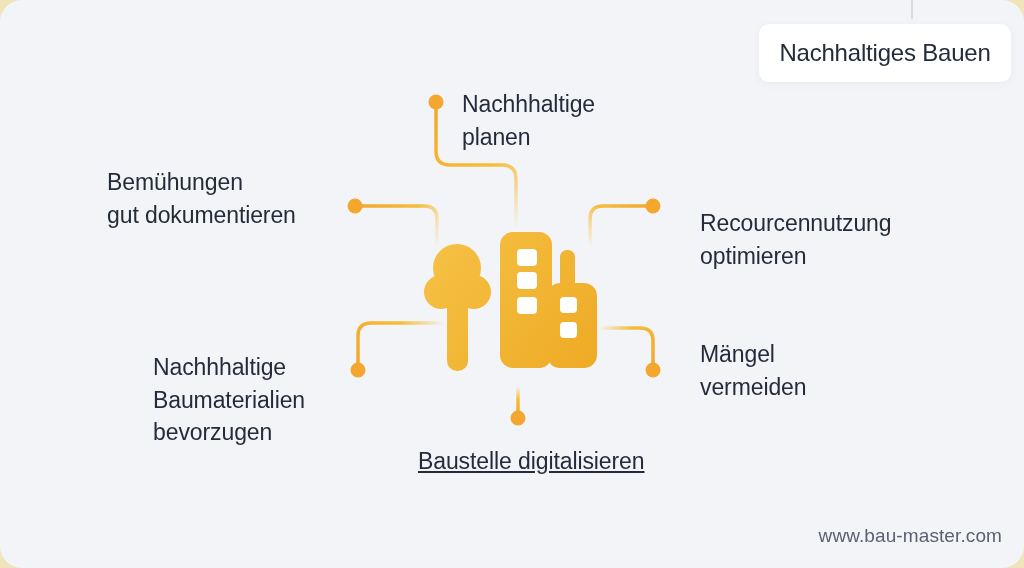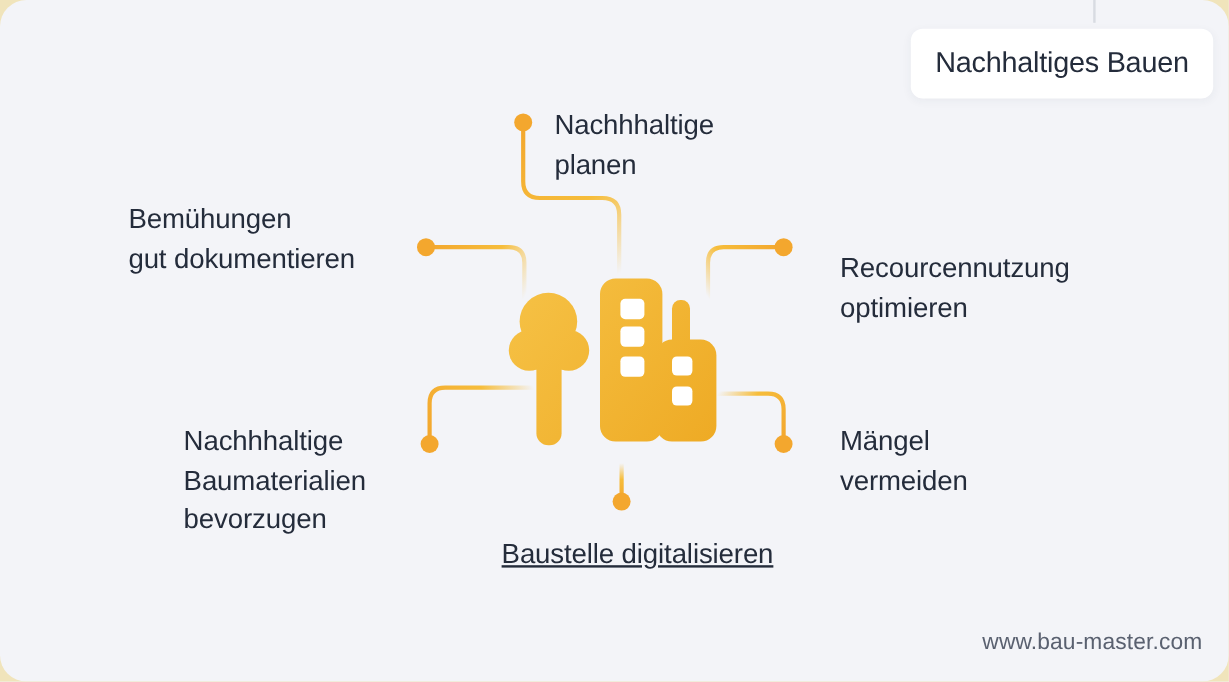--- a/index.html
+++ b/index.html
@@ -43,21 +43,21 @@
   }
   .label{
     position:absolute;
     font-size:23px;line-height:32.5px;font-weight:500;
     color:var(--text);white-space:pre-line;letter-spacing:-0.1px;
   }
   .label-top{left:462px;top:88px;}
   .label-left-top{left:107px;top:166px;}
   .label-right-top{left:700px;top:183px;margin-top:24px;}
   .label-left-bottom{left:153px;top:351px;}
-  .label-right-bottom{left:700px;top:351px;}
+  .label-right-bottom{left:700px;top:338px;}
   .label-bottom{left:418px;top:445px;text-decoration:underline;}
   .diagram-svg{position:absolute;inset:0;pointer-events:none;}
   .footer{
     position:absolute;right:22px;top:525px;
     font-size:19px;color:var(--muted);letter-spacing:0.1px;
   }
 </style>
 </head>
 <body>
 

